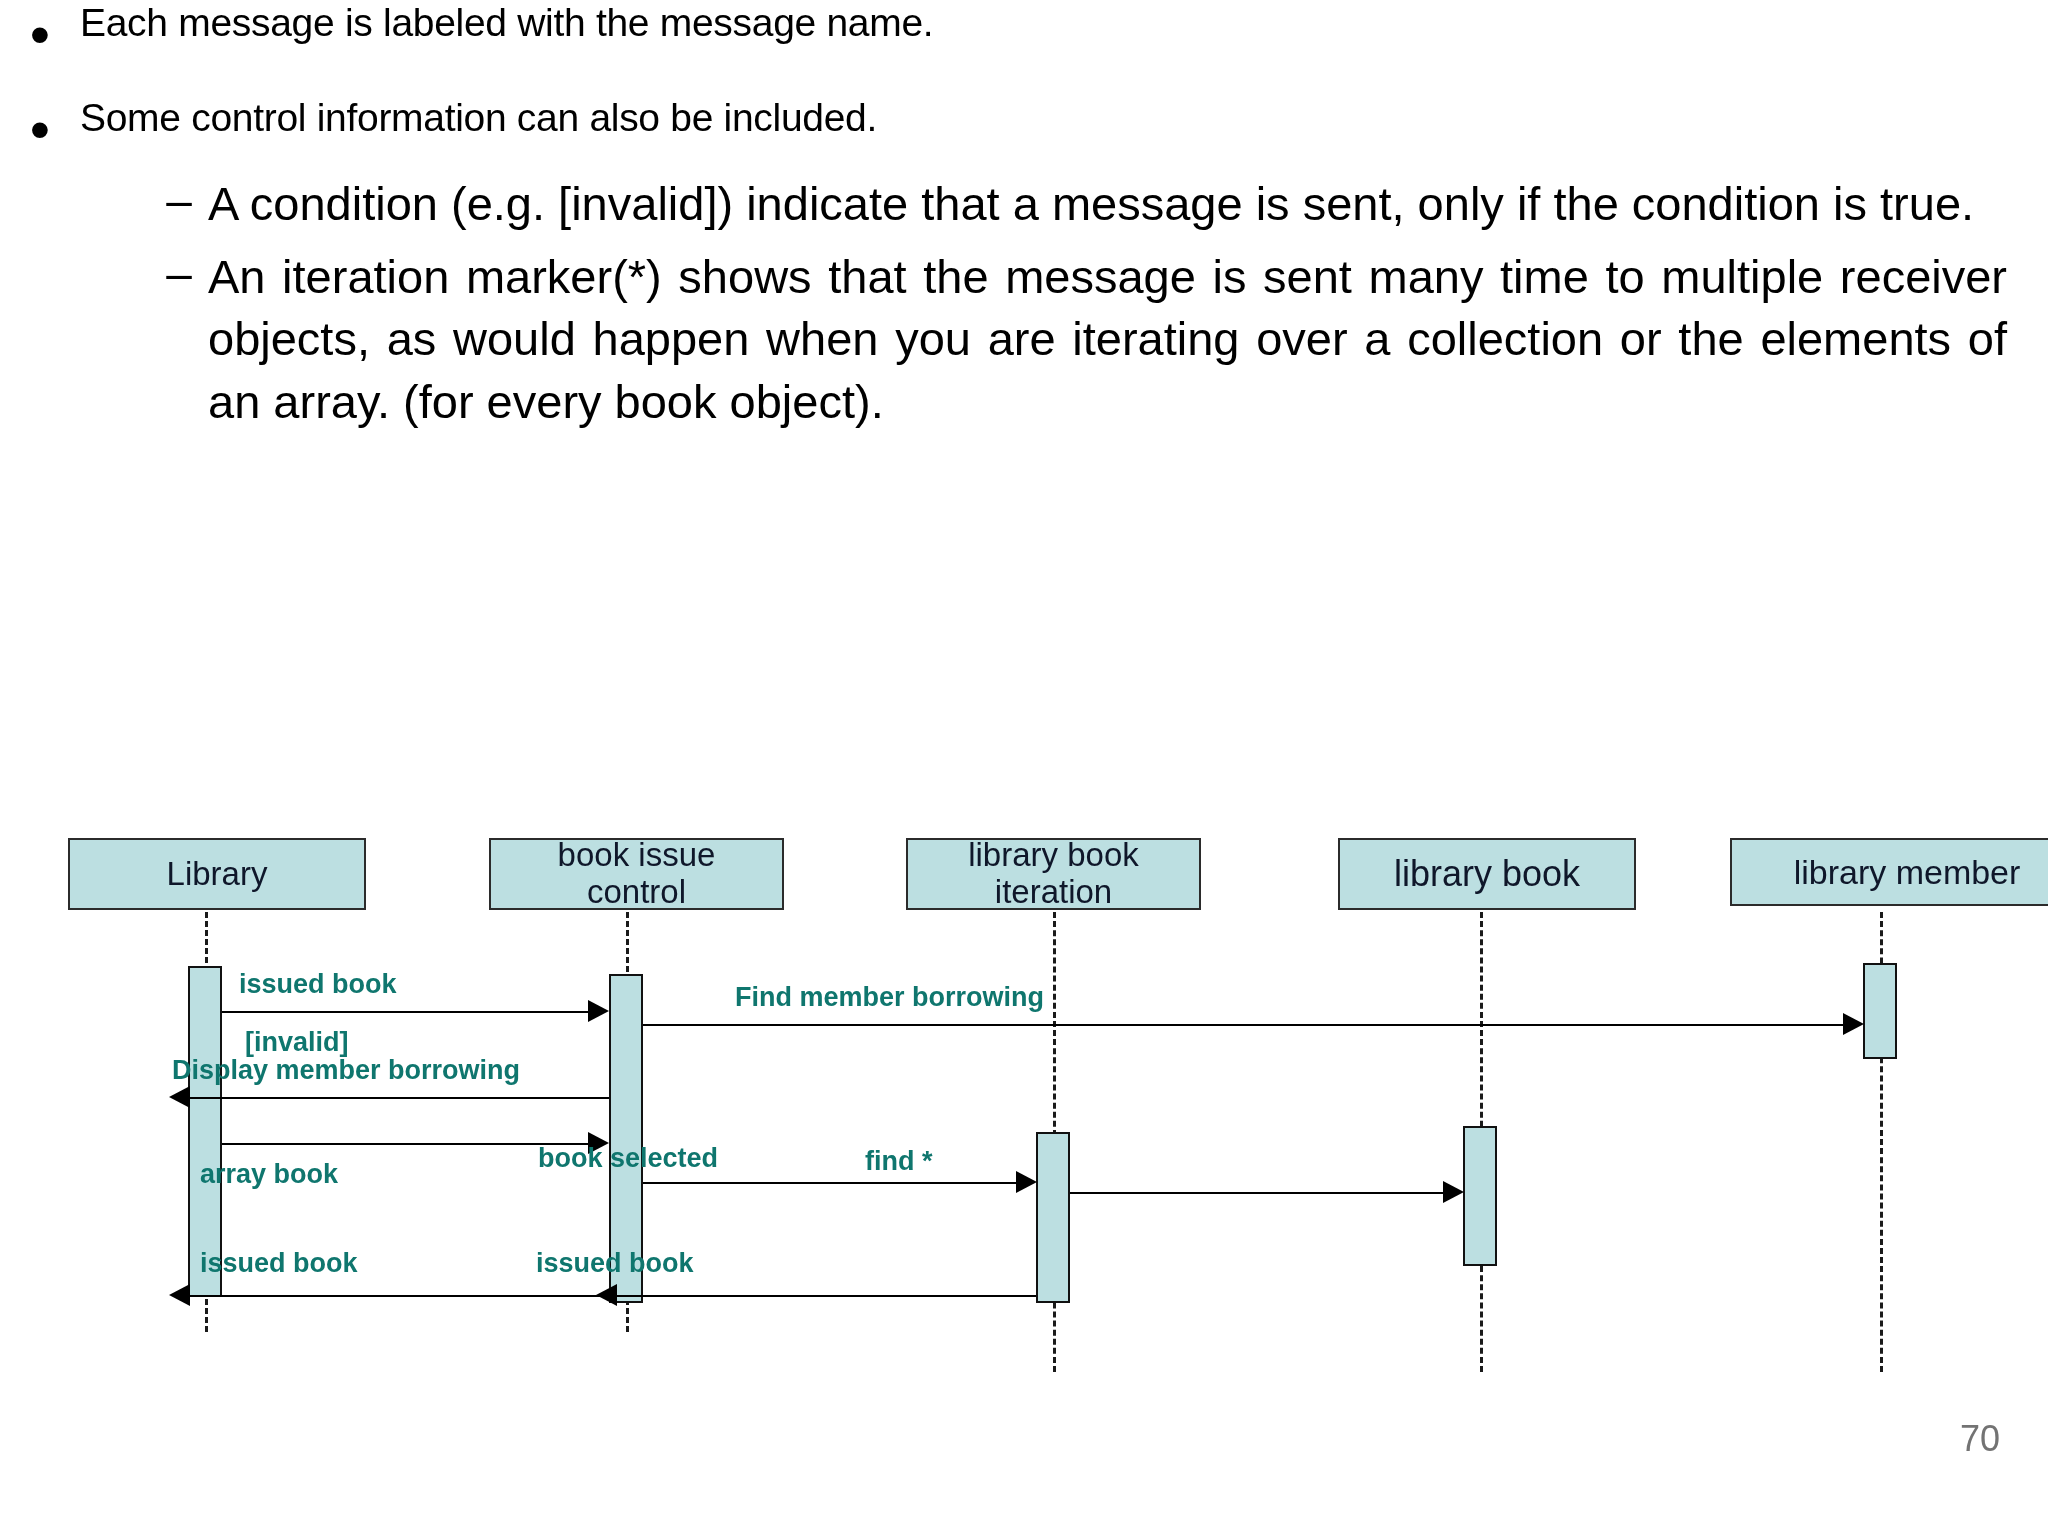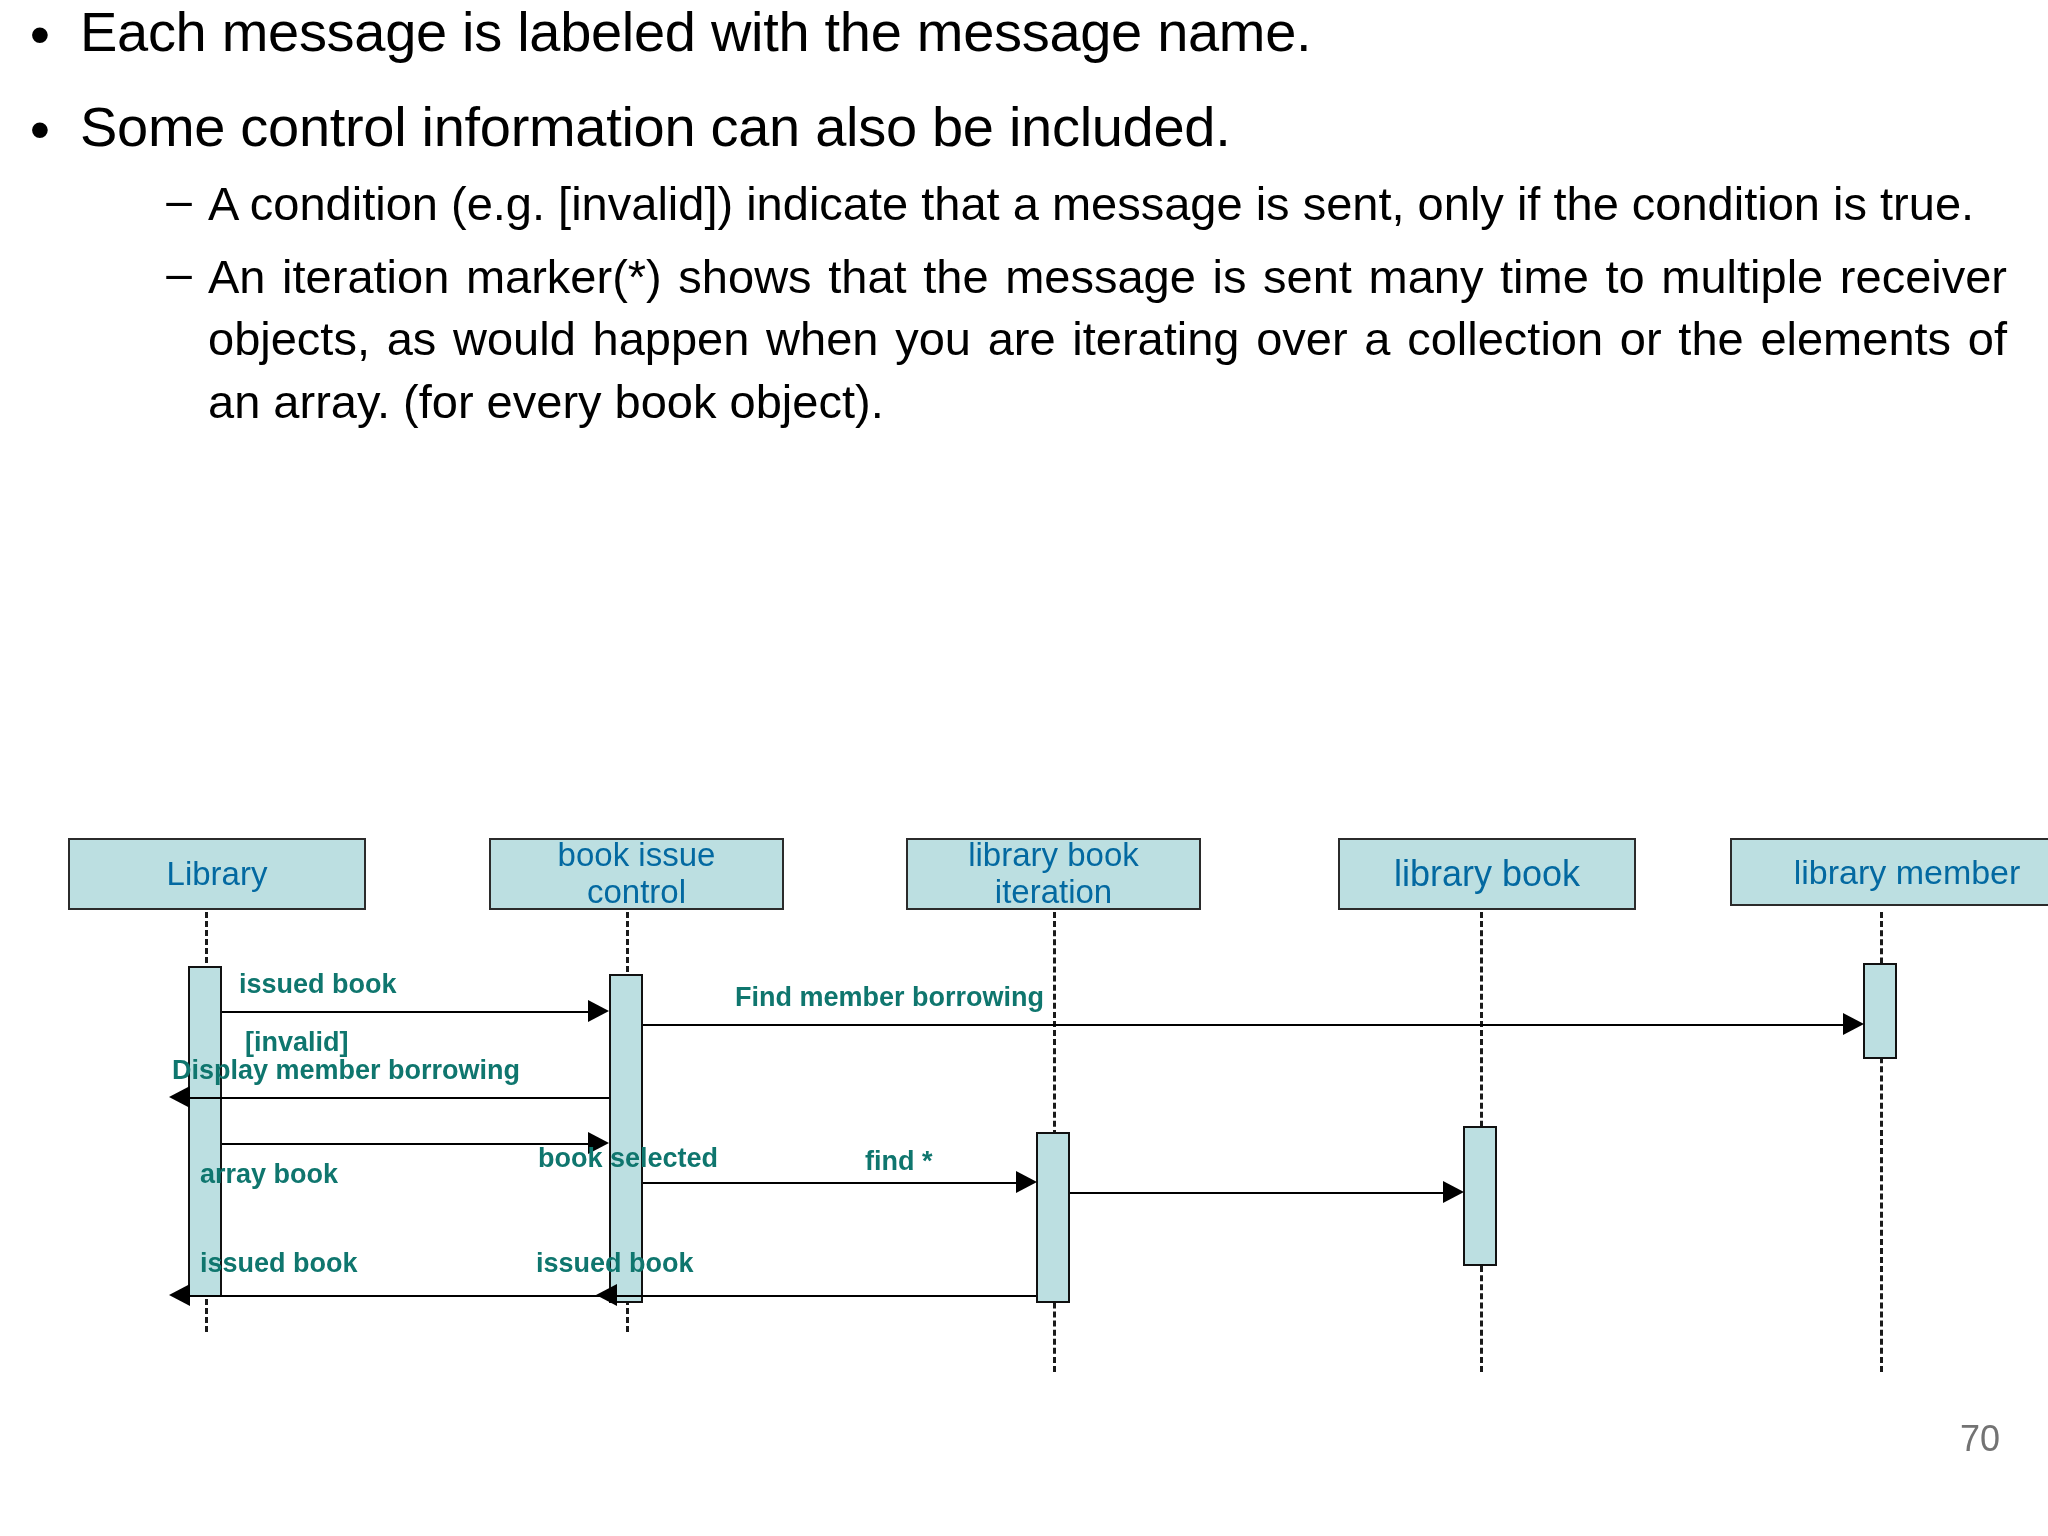--- a/index.html
+++ b/index.html
@@ -34,21 +34,21 @@
   .bullet-l1 .marker {
     width: 80px;
     flex: 0 0 80px;
     text-align: center;
     font-size: 58px;
     line-height: 1.16;
     font-family: "Liberation Sans", sans-serif;
   }
   .bullet-l1 .txt {
     flex: 1 1 auto;
-    font-size: 56px;
+    font-size: 39px;
     line-height: 1.16;
     letter-spacing: -0.3px;
     padding-right: 94px;
   }
 
   .bullet-l2 {
     position: relative;
     display: flex;
     align-items: flex-start;
     padding: 0;
@@ -85,21 +85,21 @@
     position: absolute;
     background: #bcdfe1;
     border: 2px solid #2b2b2b;
     box-sizing: border-box;
     display: flex;
     align-items: center;
     justify-content: center;
     text-align: center;
     font-size: 33px;
     line-height: 1.12;
-    color: #0369a1;
+    color: #0f172a;
     font-family: "Liberation Sans", sans-serif;
   }
   .lifeline {
     position: absolute;
     width: 0;
     border-left: 3px dashed #1a1a1a;
   }
   .activation {
     position: absolute;
     background: #bcdfe1;

